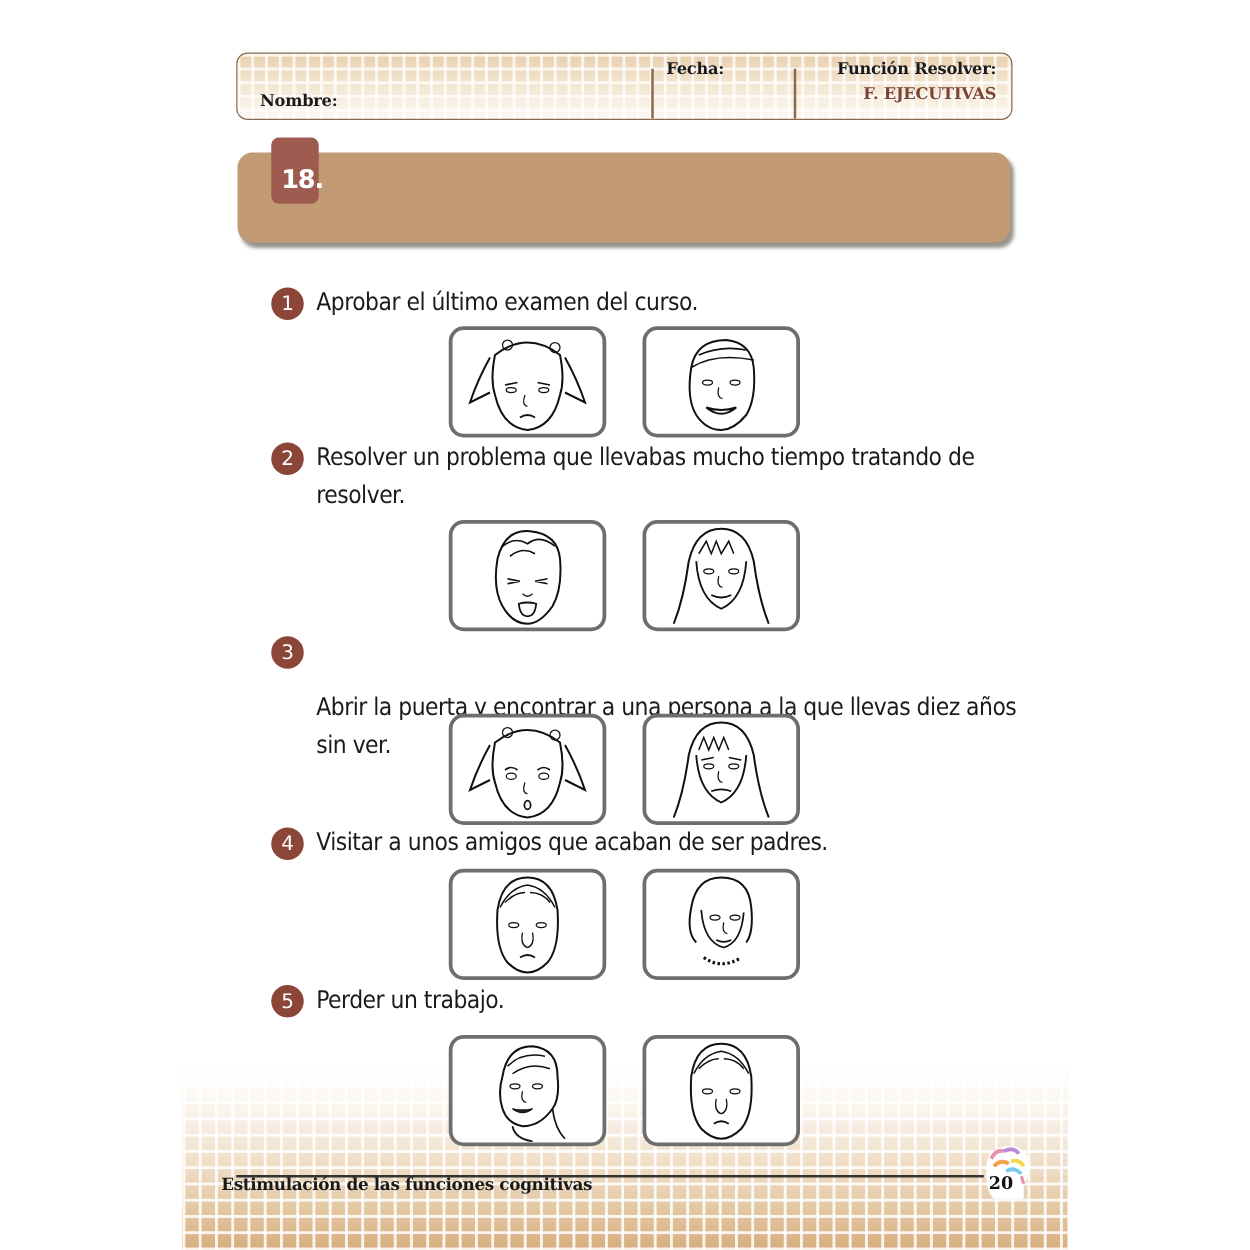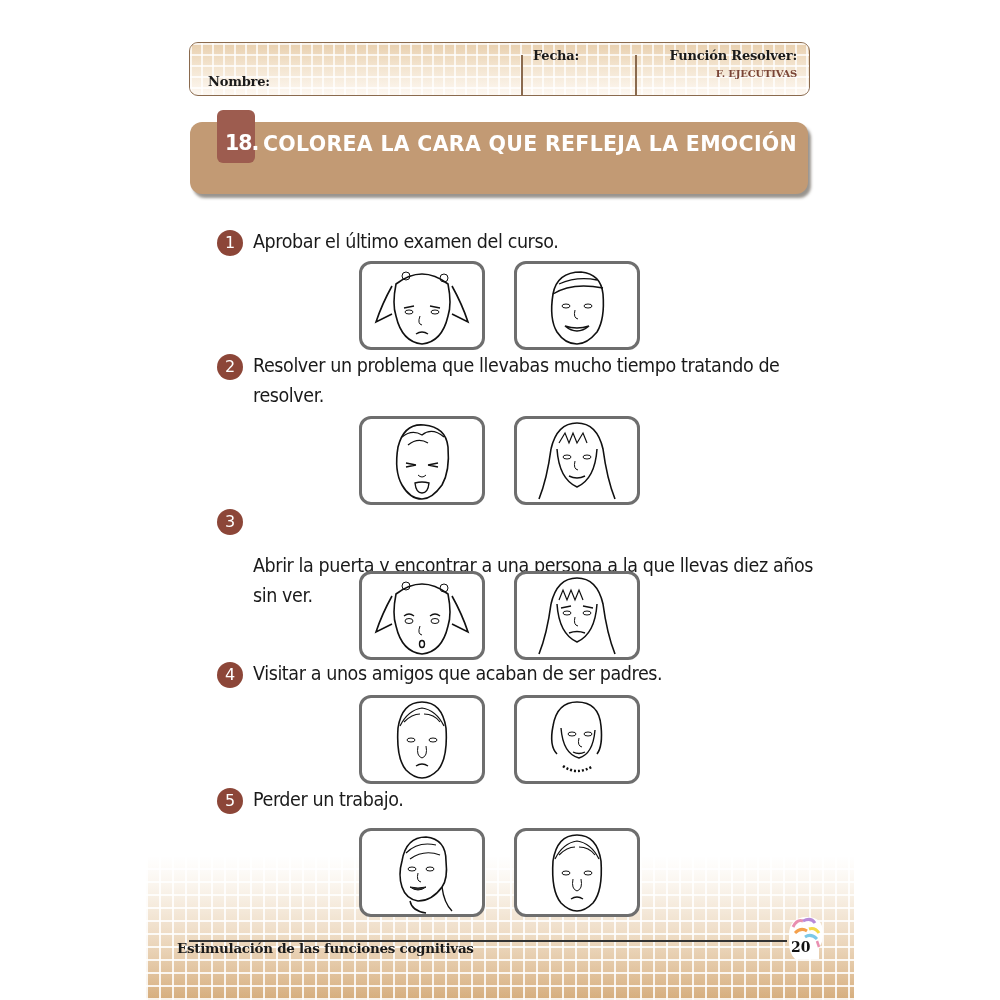--- a/index.html
+++ b/index.html
@@ -38,21 +38,21 @@
     background-size: 11px 11px;
     pointer-events: none;
   }
   .hb-label {
     position: absolute; z-index: 2; font-family: "DejaVu Serif", serif; font-weight: bold;
     font-size: 13px; color: #1a1a1a; letter-spacing: -0.2px;
   }
   .hb-name { left: 18px; top: 5px; margin-top: 26px; }
   .hb-date { left: 343px; top: 5px; }
   .hb-func { right: 12px; top: 5px; }
-  .hb-func-value { right: 12px; top: 25px; color: #7a4536; font-size: 10px; }
+  .hb-func-value { right: 12px; top: 25px; color: #7a4536; font-size: 13px; }
   .hb-divider { position: absolute; z-index: 2; top: 12px; bottom: 0; width: 1.5px; background: #8a6a4e; }
   .hb-div1 { left: 331px; }
   .hb-div2 { left: 445px; }
   .hb-field { position: absolute; z-index: 3; background: transparent; border: none; outline: none; }
   .hb-field-name { left: 80px; top: 4px; width: 245px; height: 44px; }
   .hb-field-date { left: 338px; top: 24px; width: 102px; height: 26px; }
 
   
   .title-banner {
     position: absolute; left: 190px; top: 122px; width: 618px; height: 72px;
@@ -116,21 +116,20 @@
   <input class="hb-field hb-field-date" value="" style="">
   <div class="hb-divider hb-div2"></div>
   <span class="hb-label hb-func">Función Resolver:</span>
   <span class="hb-label hb-func-value">F. EJECUTIVAS</span>
 </div>
 
 <div class="title-banner"></div>
 <div class="title-tab"></div>
 <span class="title-num">18.</span>
 <div class="title-text">
-  <div style="padding-left:62px;">COLOREA LA CARA QUE REFLEJA LA EMOCIÓN</div>
 </div>
 
 <svg width="0" height="0" style="position:absolute">
   <defs>
     <g id="face-base">
       <path d="M38 30 Q36 70 60 78 Q84 70 82 30" fill="none" stroke="#111" stroke-width="1.6"></path>
     </g>
   </defs>
 </svg>
 

